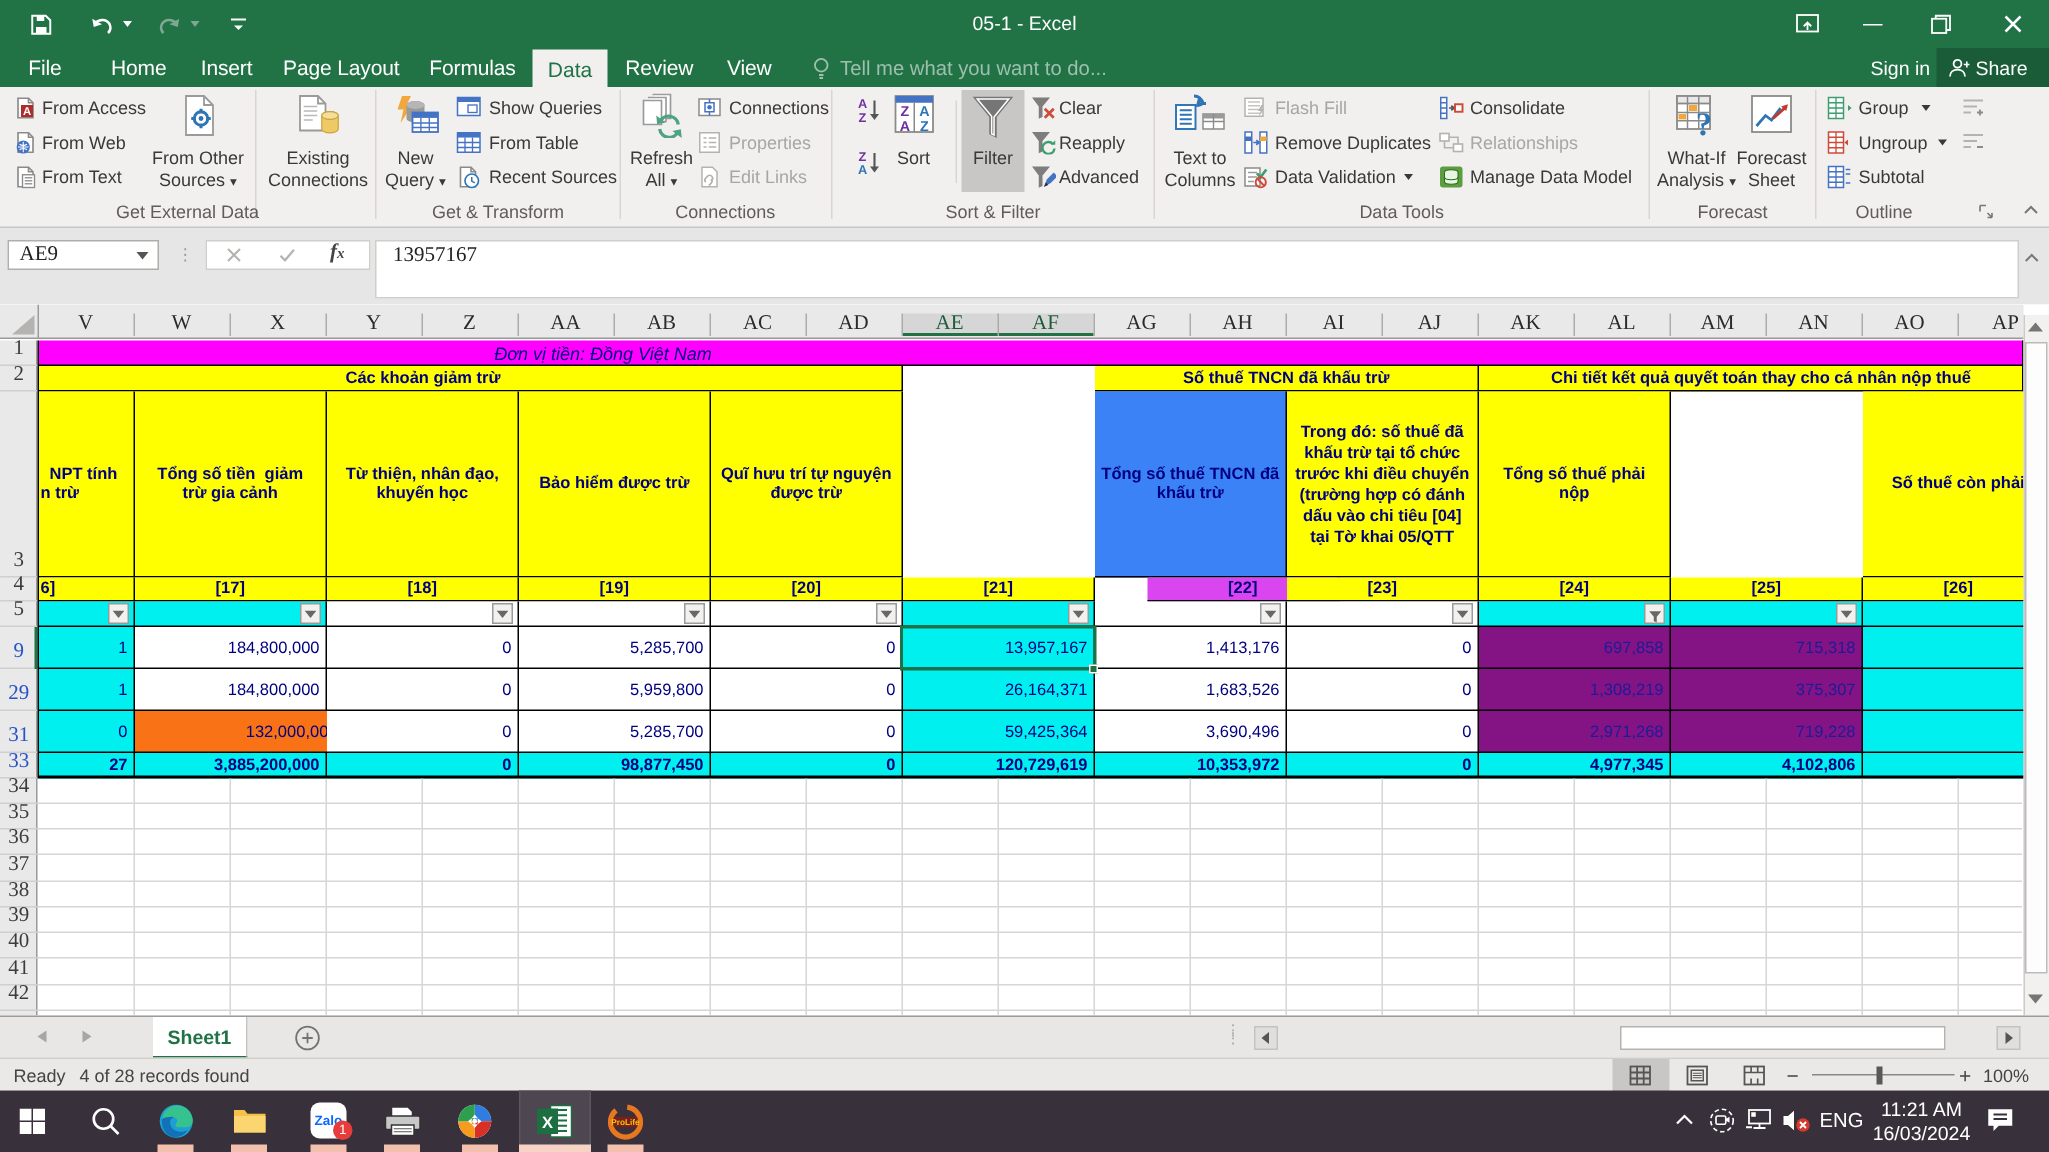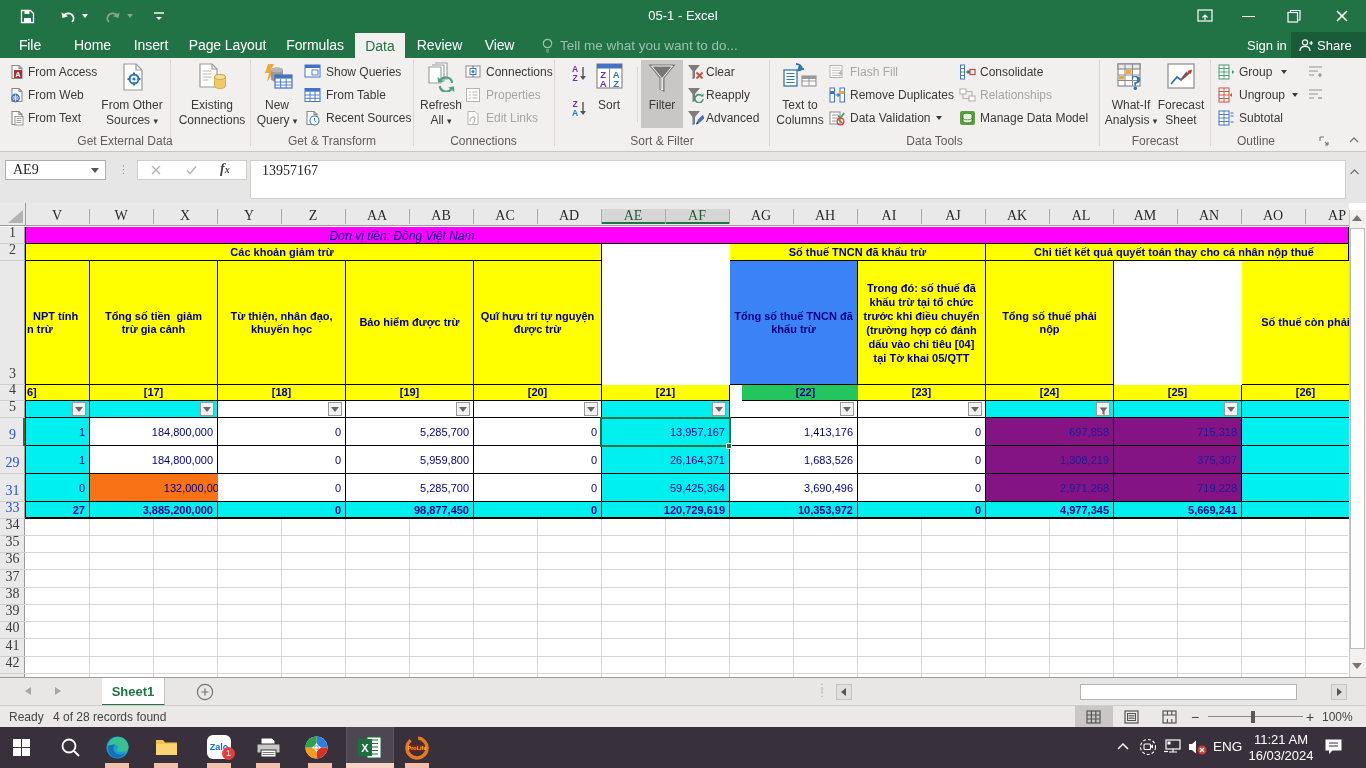--- a/index.html
+++ b/index.html
@@ -479,21 +479,21 @@
       </div>
 <div class="cell hdr" style="left:1242px;top:58px;width:128px;height:124px;background:#ffff00;">Số thuế còn phải</div>
 <div class="cell hdr" style="left:26px;top:182px;width:64px;height:16px;background:#ffff00;">
         <span style="position:absolute;left:1px">6]</span>
       </div>
 <div class="cell hdr" style="left:90px;top:182px;width:128px;height:16px;background:#ffff00;">[17]</div>
 <div class="cell hdr" style="left:218px;top:182px;width:128px;height:16px;background:#ffff00;">[18]</div>
 <div class="cell hdr" style="left:346px;top:182px;width:128px;height:16px;background:#ffff00;">[19]</div>
 <div class="cell hdr" style="left:474px;top:182px;width:128px;height:16px;background:#ffff00;">[20]</div>
 <div class="cell hdr" style="left:602px;top:182px;width:128px;height:16px;background:#ffff00;">[21]</div>
-<div class="cell hdr" style="left:742px;top:182px;width:128px;height:16px;background:#22c55e;">[22]</div>
+<div class="cell hdr" style="left:765px;top:182px;width:128px;height:16px;background:#d946ef;">[22]</div>
 <div class="cell hdr" style="left:858px;top:182px;width:128px;height:16px;background:#ffff00;">[23]</div>
 <div class="cell hdr" style="left:986px;top:182px;width:128px;height:16px;background:#ffff00;">[24]</div>
 <div class="cell hdr" style="left:1114px;top:182px;width:128px;height:16px;background:#ffff00;">[25]</div>
 <div class="cell hdr" style="left:1242px;top:182px;width:128px;height:16px;background:#ffff00;">[26]</div>
 <div class="cell " style="left:26px;top:198px;width:64px;height:17px;background:#00f0f0;"></div>
 <div class="cell " style="left:90px;top:198px;width:128px;height:17px;background:#00f0f0;"></div>
 <div class="cell " style="left:218px;top:198px;width:128px;height:17px;background:#fff;"></div>
 <div class="cell " style="left:346px;top:198px;width:128px;height:17px;background:#fff;"></div>
 <div class="cell " style="left:474px;top:198px;width:128px;height:17px;background:#fff;"></div>
 <div class="cell " style="left:602px;top:198px;width:128px;height:17px;background:#00f0f0;"></div>
@@ -587,21 +587,21 @@
 <div class="cell num" style="left:1242px;top:271px;width:128px;height:28px;background:#00f0f0;color:#000080;font-weight:normal;border-bottom:1px solid #000"></div>
 <div class="cell num" style="left:26px;top:299px;width:64px;height:17px;background:#00f0f0;color:#000080;font-weight:bold;border-bottom:2px solid #000">27</div>
 <div class="cell num" style="left:90px;top:299px;width:128px;height:17px;background:#00f0f0;color:#000080;font-weight:bold;border-bottom:2px solid #000">3,885,200,000</div>
 <div class="cell num" style="left:218px;top:299px;width:128px;height:17px;background:#00f0f0;color:#000080;font-weight:bold;border-bottom:2px solid #000">0</div>
 <div class="cell num" style="left:346px;top:299px;width:128px;height:17px;background:#00f0f0;color:#000080;font-weight:bold;border-bottom:2px solid #000">98,877,450</div>
 <div class="cell num" style="left:474px;top:299px;width:128px;height:17px;background:#00f0f0;color:#000080;font-weight:bold;border-bottom:2px solid #000">0</div>
 <div class="cell num" style="left:602px;top:299px;width:128px;height:17px;background:#00f0f0;color:#000080;font-weight:bold;border-bottom:2px solid #000">120,729,619</div>
 <div class="cell num" style="left:730px;top:299px;width:128px;height:17px;background:#00f0f0;color:#000080;font-weight:bold;border-bottom:2px solid #000">10,353,972</div>
 <div class="cell num" style="left:858px;top:299px;width:128px;height:17px;background:#00f0f0;color:#000080;font-weight:bold;border-bottom:2px solid #000">0</div>
 <div class="cell num" style="left:986px;top:299px;width:128px;height:17px;background:#00f0f0;color:#000080;font-weight:bold;border-bottom:2px solid #000">4,977,345</div>
-<div class="cell num" style="left:1114px;top:299px;width:128px;height:17px;background:#00f0f0;color:#000080;font-weight:bold;border-bottom:2px solid #000">5,669,241</div>
+<div class="cell num" style="left:1114px;top:299px;width:128px;height:17px;background:#00f0f0;color:#000080;font-weight:bold;border-bottom:2px solid #000">4,102,806</div>
 <div class="cell num" style="left:1242px;top:299px;width:128px;height:17px;background:#00f0f0;color:#000080;font-weight:bold;border-bottom:2px solid #000"></div>
 <div class="ab" style="left:25px;top:24px;width:1px;height:292px;background:#000"></div>
 <div class="ab" style="left:600px;top:214px;width:131px;height:30px;border:2px solid #1e7145;background:transparent"></div>
 <div class="ab" style="left:726px;top:240px;width:6px;height:6px;background:#1e7145;border:1px solid #fff"></div>
 <div class="ab" style="left:25px;top:332px;width:1323px;height:1px;background:#d6d6d6"></div>
 <div class="ab" style="left:25px;top:349px;width:1323px;height:1px;background:#d6d6d6"></div>
 <div class="ab" style="left:25px;top:366px;width:1323px;height:1px;background:#d6d6d6"></div>
 <div class="ab" style="left:25px;top:384px;width:1323px;height:1px;background:#d6d6d6"></div>
 <div class="ab" style="left:25px;top:401px;width:1323px;height:1px;background:#d6d6d6"></div>
 <div class="ab" style="left:25px;top:418px;width:1323px;height:1px;background:#d6d6d6"></div>

